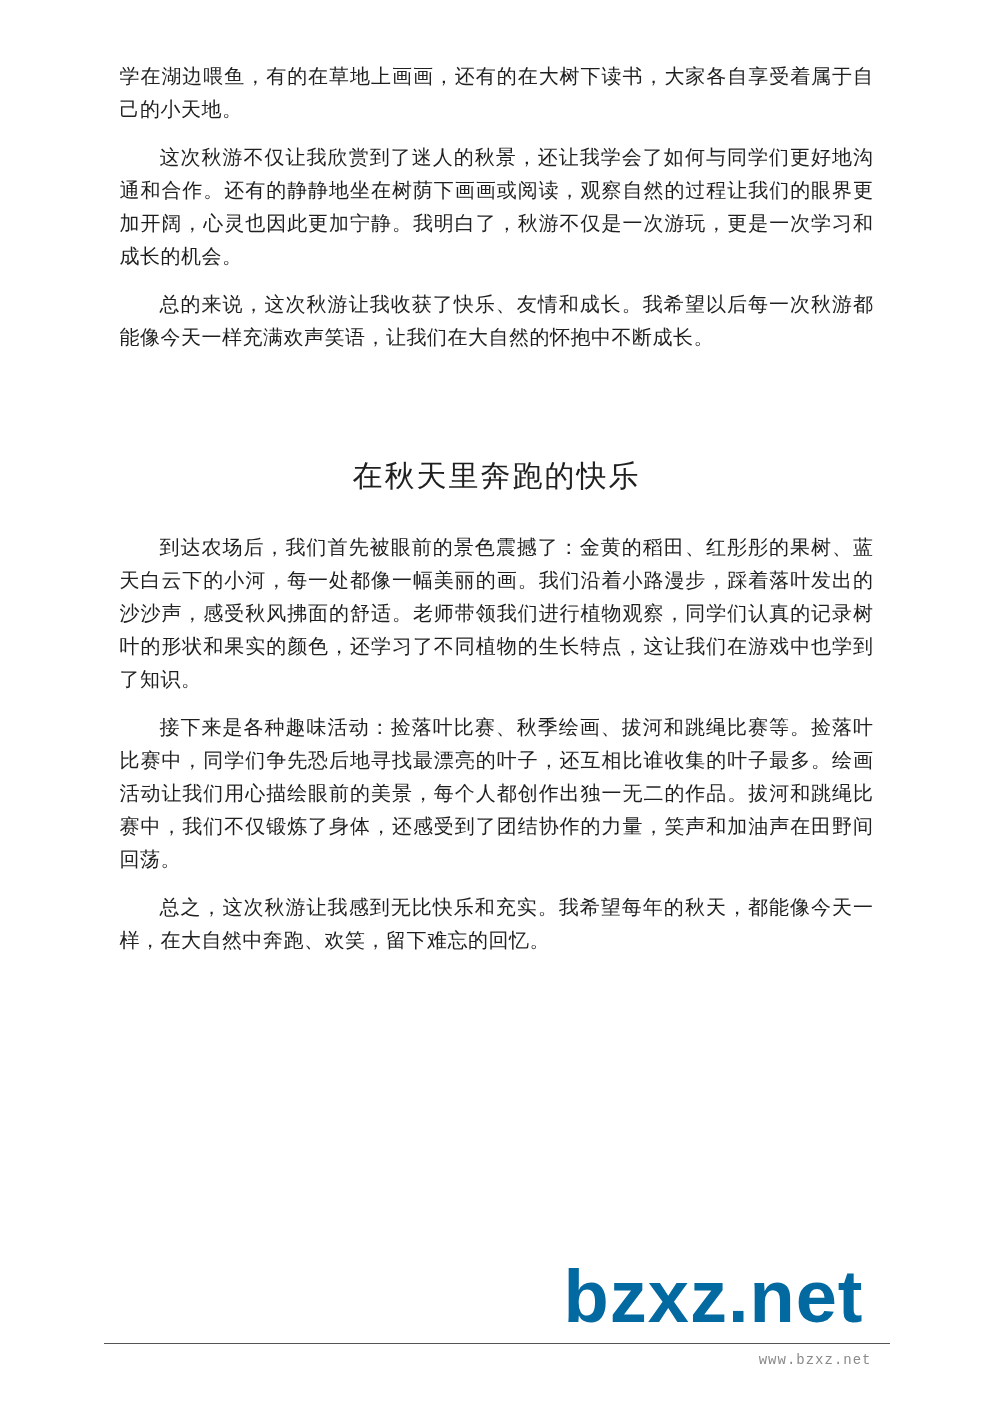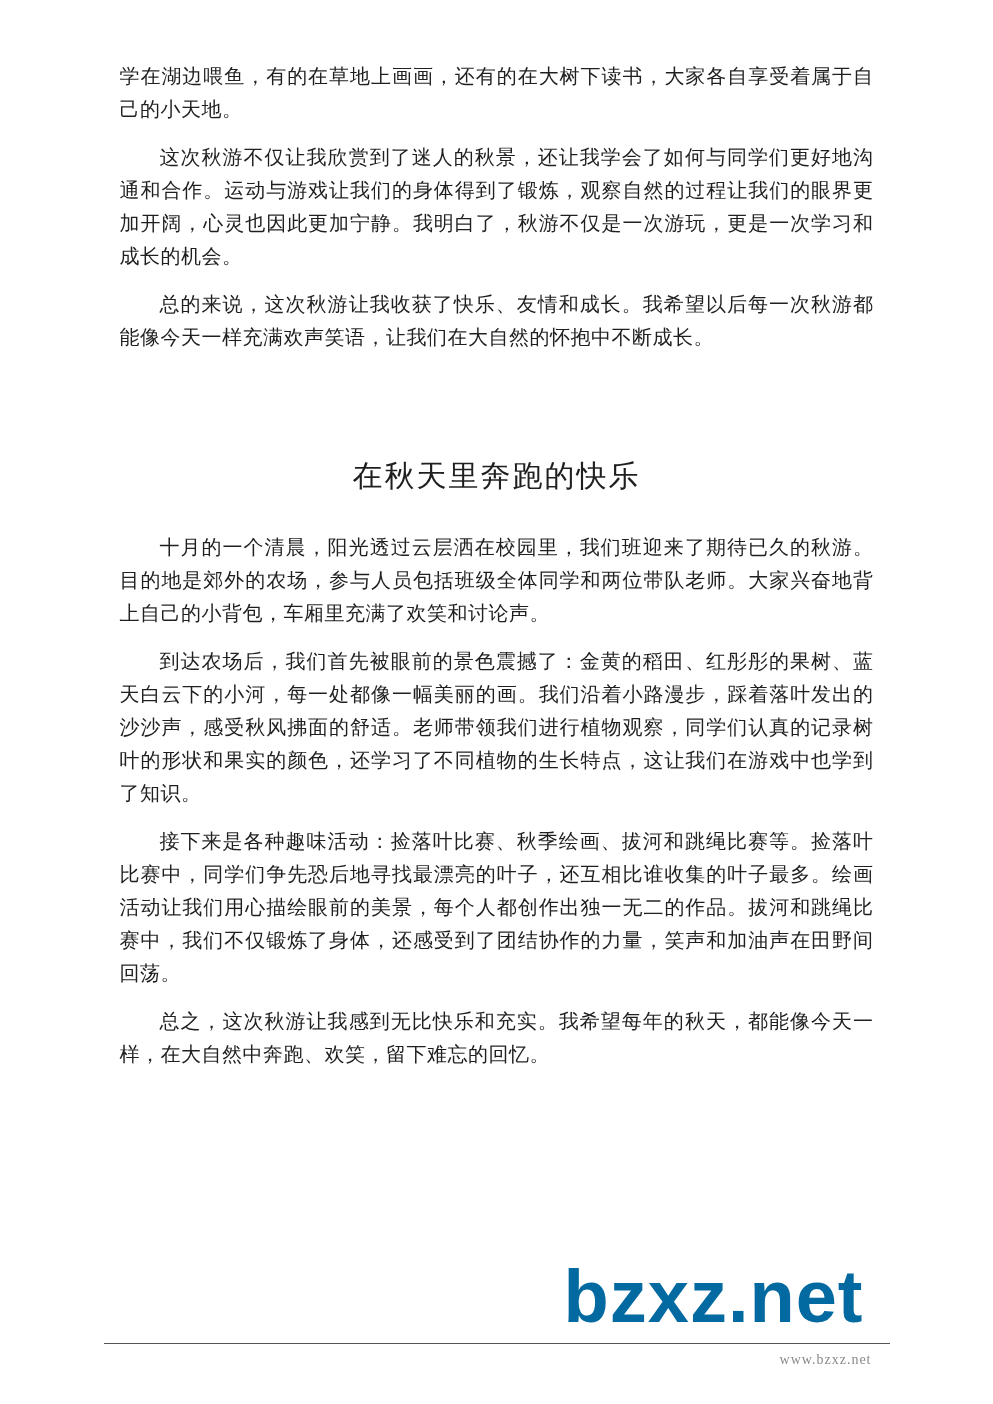--- a/index.html
+++ b/index.html
@@ -56,40 +56,39 @@
     right: 58px;
     bottom: 60px;
     border: 0;
     border-top: 1.5px solid #555;
     margin: 0;
   }
   .footer-text {
     position: absolute;
     right: 76px;
     bottom: 36px;
-    font-family: Liberation Serif, serif;
+    font-family: Liberation Mono, monospace;
     font-size: 14px;
     color: #8a8a8a;
     letter-spacing: 1px;
   }
 </style>
 </head>
 <body>
 
 <div class="page">
 
   <p class="para continuation">学在湖边喂鱼，有的在草地上画画，还有的在大树下读书，大家各自享受着属于自己的小天地。</p>
 
-  <p class="para">这次秋游不仅让我欣赏到了迷人的秋景，还让我学会了如何与同学们更好地沟通和合作。运动与游戏让我们的身体得到了锻炼，观察自然的过程让我们的眼界更加开阔，心灵也因此更加宁静。我明白了，秋游不仅是一次游玩，更是一次学习和成长的机会。</p>
+  <p class="para">这次秋游不仅让我欣赏到了迷人的秋景，还让我学会了如何与同学们更好地沟通和合作。还有的静静地坐在树荫下画画或阅读，观察自然的过程让我们的眼界更加开阔，心灵也因此更加宁静。我明白了，秋游不仅是一次游玩，更是一次学习和成长的机会。</p>
 
   <p class="para">总的来说，这次秋游让我收获了快乐、友情和成长。我希望以后每一次秋游都能像今天一样充满欢声笑语，让我们在大自然的怀抱中不断成长。</p>
 
   <h1 class="essay-title">在秋天里奔跑的快乐</h1>
 
-  <p class="para">十月的一个清晨，阳光透过云层洒在校园里，我们班迎来了期待已久的秋游。目的地是郊外的农场，参与人员包括班级全体同学和两位带队老师。大家兴奋地背上自己的小背包，车厢里充满了欢笑和讨论声。</p>
 
   <p class="para">到达农场后，我们首先被眼前的景色震撼了：金黄的稻田、红彤彤的果树、蓝天白云下的小河，每一处都像一幅美丽的画。我们沿着小路漫步，踩着落叶发出的沙沙声，感受秋风拂面的舒适。老师带领我们进行植物观察，同学们认真的记录树叶的形状和果实的颜色，还学习了不同植物的生长特点，这让我们在游戏中也学到了知识。</p>
 
   <p class="para">接下来是各种趣味活动：捡落叶比赛、秋季绘画、拔河和跳绳比赛等。捡落叶比赛中，同学们争先恐后地寻找最漂亮的叶子，还互相比谁收集的叶子最多。绘画活动让我们用心描绘眼前的美景，每个人都创作出独一无二的作品。拔河和跳绳比赛中，我们不仅锻炼了身体，还感受到了团结协作的力量，笑声和加油声在田野间回荡。</p>
 
 
 
   <p class="para">总之，这次秋游让我感到无比快乐和充实。我希望每年的秋天，都能像今天一样，在大自然中奔跑、欢笑，留下难忘的回忆。</p>
 
   <div class="watermark">bzxz.net</div>

